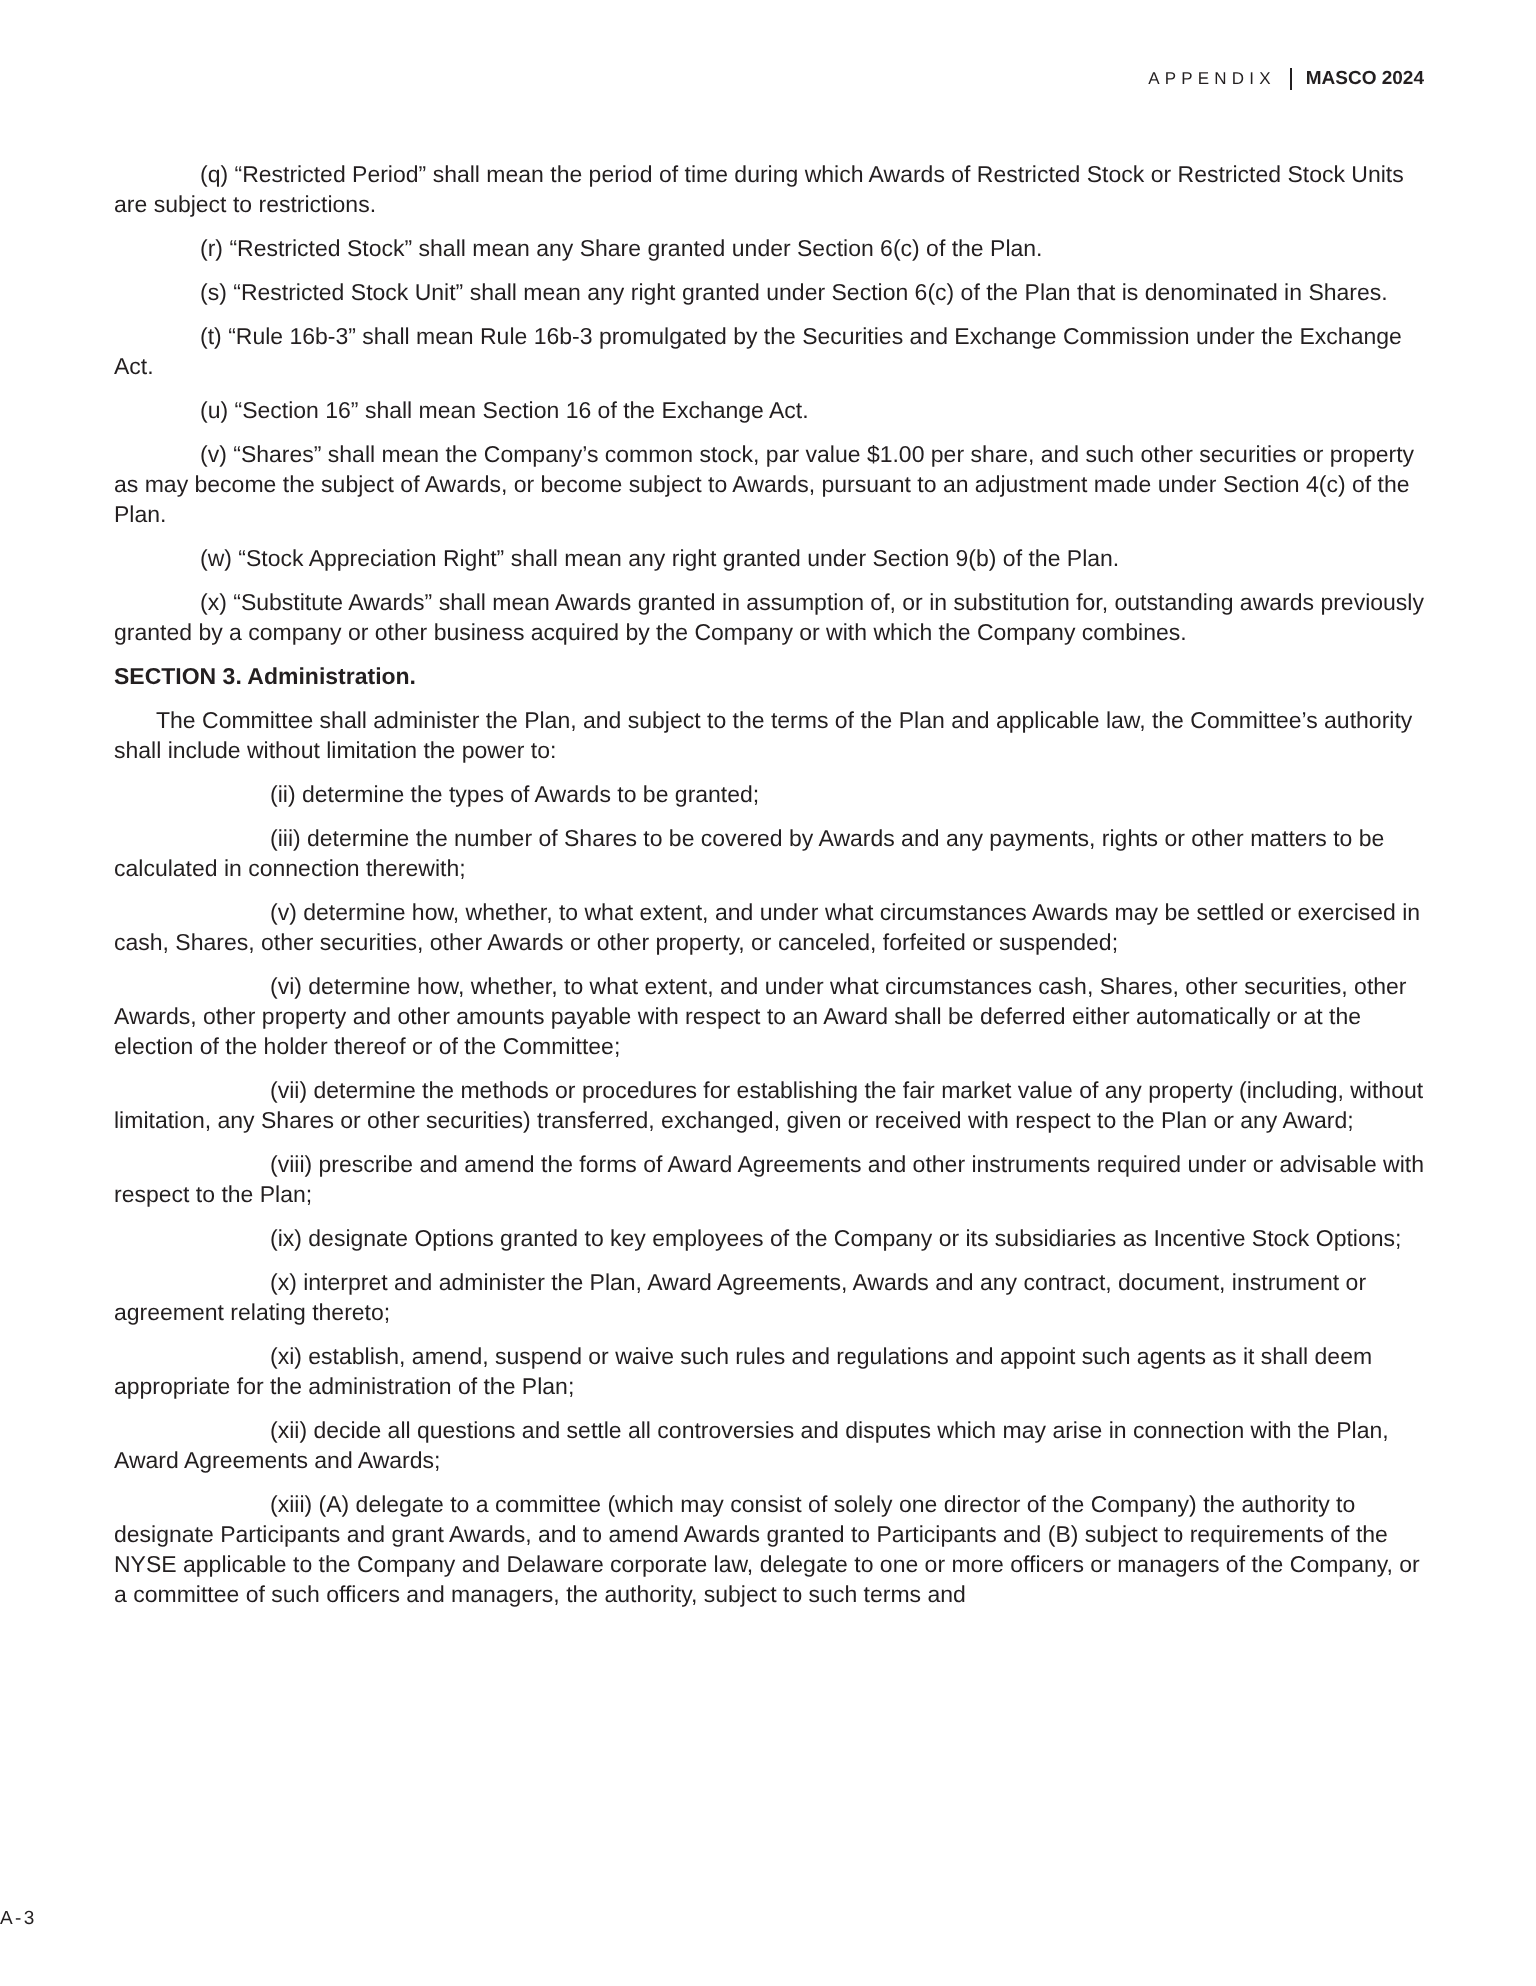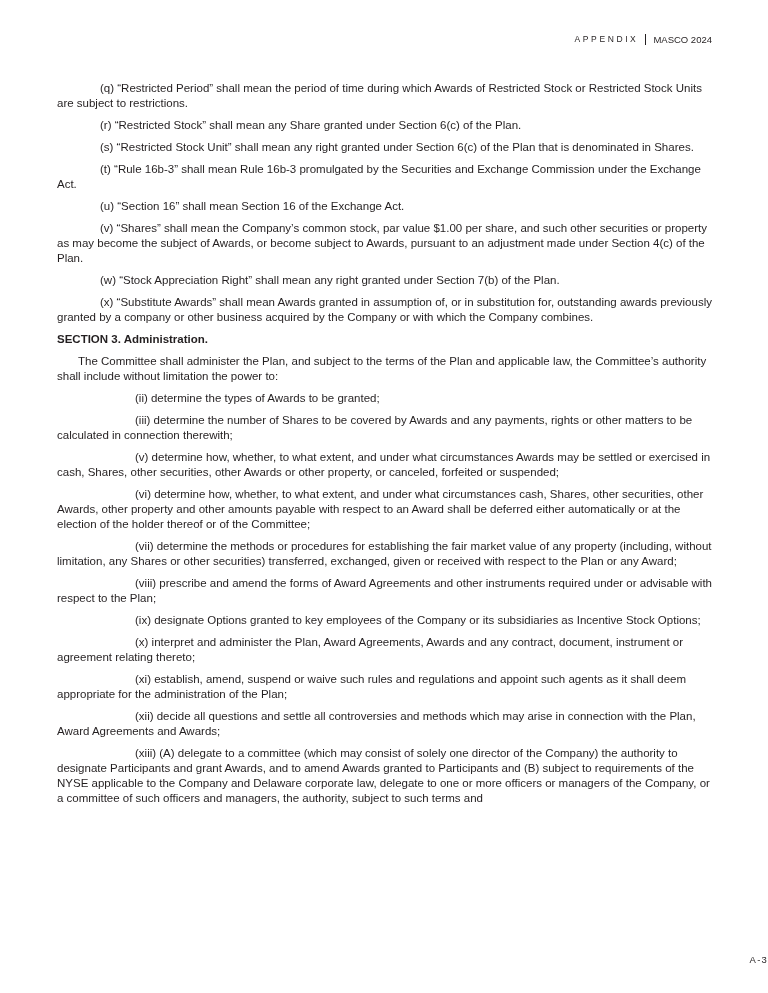--- a/index.html
+++ b/index.html
@@ -31,21 +31,21 @@
     font-weight: 400;
     color: #231f20;
   }
   .header .header-divider {
     width: 1px;
     height: 11px;
     background: #231f20;
   }
   .header .doc-label {
     font-size: 9.5px;
-    font-weight: 400;
+    font-weight: 700;
     color: #231f20;
   }
   .content {
     position: absolute;
     top: 81px;
     left: 57px;
     width: 655px;
     font-size: 11.5px;
     line-height: 15px;
     text-align: left;
@@ -60,21 +60,21 @@
     text-indent: 0;
     font-weight: 700;
     margin-top: 3px;
   }
   .italic { }
   .footer {
     position: absolute;
     bottom: 28px;
     left: 0;
     width: 768px;
-    text-align: right;
+    text-align: left;
     font-size: 9.5px;
     letter-spacing: 1.2px;
     color: #231f20;
   }
 </style>
 </head>
 <body>
 
 <div class="page">
 
@@ -84,32 +84,32 @@
     <span class="doc-label">MASCO 2024</span>
   </div>
 
   <div class="content">
       <p class="para letter"><span>(q) </span><span class="italic">“Restricted Period”</span><span> shall mean the period of time during which Awards of Restricted Stock or Restricted Stock Units are subject to restrictions.</span></p>
       <p class="para letter"><span>(r) </span><span class="italic">“Restricted Stock”</span><span> shall mean any Share granted under Section 6(c) of the Plan.</span></p>
       <p class="para letter"><span>(s) </span><span class="italic">“Restricted Stock Unit”</span><span> shall mean any right granted under Section 6(c) of the Plan that is denominated in Shares.</span></p>
       <p class="para letter"><span>(t) </span><span class="italic">“Rule 16b-3”</span><span> shall mean Rule 16b-3 promulgated by the Securities and Exchange Commission under the Exchange Act.</span></p>
       <p class="para letter"><span>(u) </span><span class="italic">“Section 16”</span><span> shall mean Section 16 of the Exchange Act.</span></p>
       <p class="para letter"><span>(v) </span><span class="italic">“Shares”</span><span> shall mean the Company’s common stock, par value $1.00 per share, and such other securities or property as may become the subject of Awards, or become subject to Awards, pursuant to an adjustment made under Section 4(c) of the Plan.</span></p>
-      <p class="para letter"><span>(w) </span><span class="italic">“Stock Appreciation Right”</span><span> shall mean any right granted under Section 7(b) of the Plan.</span></p>
+      <p class="para letter"><span>(w) </span><span class="italic">“Stock Appreciation Right”</span><span> shall mean any right granted under Section 9(b) of the Plan.</span></p>
       <p class="para letter"><span>(x) </span><span class="italic">“Substitute Awards”</span><span> shall mean Awards granted in assumption of, or in substitution for, outstanding awards previously granted by a company or other business acquired by the Company or with which the Company combines.</span></p>
       <p class="para section"><span>SECTION 3. Administration.</span></p>
       <p class="para body"><span>The Committee shall administer the Plan, and subject to the terms of the Plan and applicable law, the Committee’s authority shall include without limitation the power to:</span></p>
       <p class="para roman"><span>(ii) determine the types of Awards to be granted;</span></p>
       <p class="para roman"><span>(iii) determine the number of Shares to be covered by Awards and any payments, rights or other matters to be calculated in connection therewith;</span></p>
       <p class="para roman"><span>(v) determine how, whether, to what extent, and under what circumstances Awards may be settled or exercised in cash, Shares, other securities, other Awards or other property, or canceled, forfeited or suspended;</span></p>
       <p class="para roman"><span>(vi) determine how, whether, to what extent, and under what circumstances cash, Shares, other securities, other Awards, other property and other amounts payable with respect to an Award shall be deferred either automatically or at the election of the holder thereof or of the Committee;</span></p>
       <p class="para roman"><span>(vii) determine the methods or procedures for establishing the fair market value of any property (including, without limitation, any Shares or other securities) transferred, exchanged, given or received with respect to the Plan or any Award;</span></p>
       <p class="para roman"><span>(viii) prescribe and amend the forms of Award Agreements and other instruments required under or advisable with respect to the Plan;</span></p>
       <p class="para roman"><span>(ix) designate Options granted to key employees of the Company or its subsidiaries as Incentive Stock Options;</span></p>
       <p class="para roman"><span>(x) interpret and administer the Plan, Award Agreements, Awards and any contract, document, instrument or agreement relating thereto;</span></p>
       <p class="para roman"><span>(xi) establish, amend, suspend or waive such rules and regulations and appoint such agents as it shall deem appropriate for the administration of the Plan;</span></p>
-      <p class="para roman"><span>(xii) decide all questions and settle all controversies and methods which may arise in connection with the Plan, Award Agreements and Awards;</span></p>
+      <p class="para roman"><span>(xii) decide all questions and settle all controversies and disputes which may arise in connection with the Plan, Award Agreements and Awards;</span></p>
       <p class="para roman"><span>(xiii) (A) delegate to a committee (which may consist of solely one director of the Company) the authority to designate Participants and grant Awards, and to amend Awards granted to Participants and (B) subject to requirements of the NYSE applicable to the Company and Delaware corporate law, delegate to one or more officers or managers of the Company, or a committee of such officers and managers, the authority, subject to such terms and</span></p>
     </div>
 
   <div class="footer">A-3</div>
 
 </div>
 
 </body></html>

